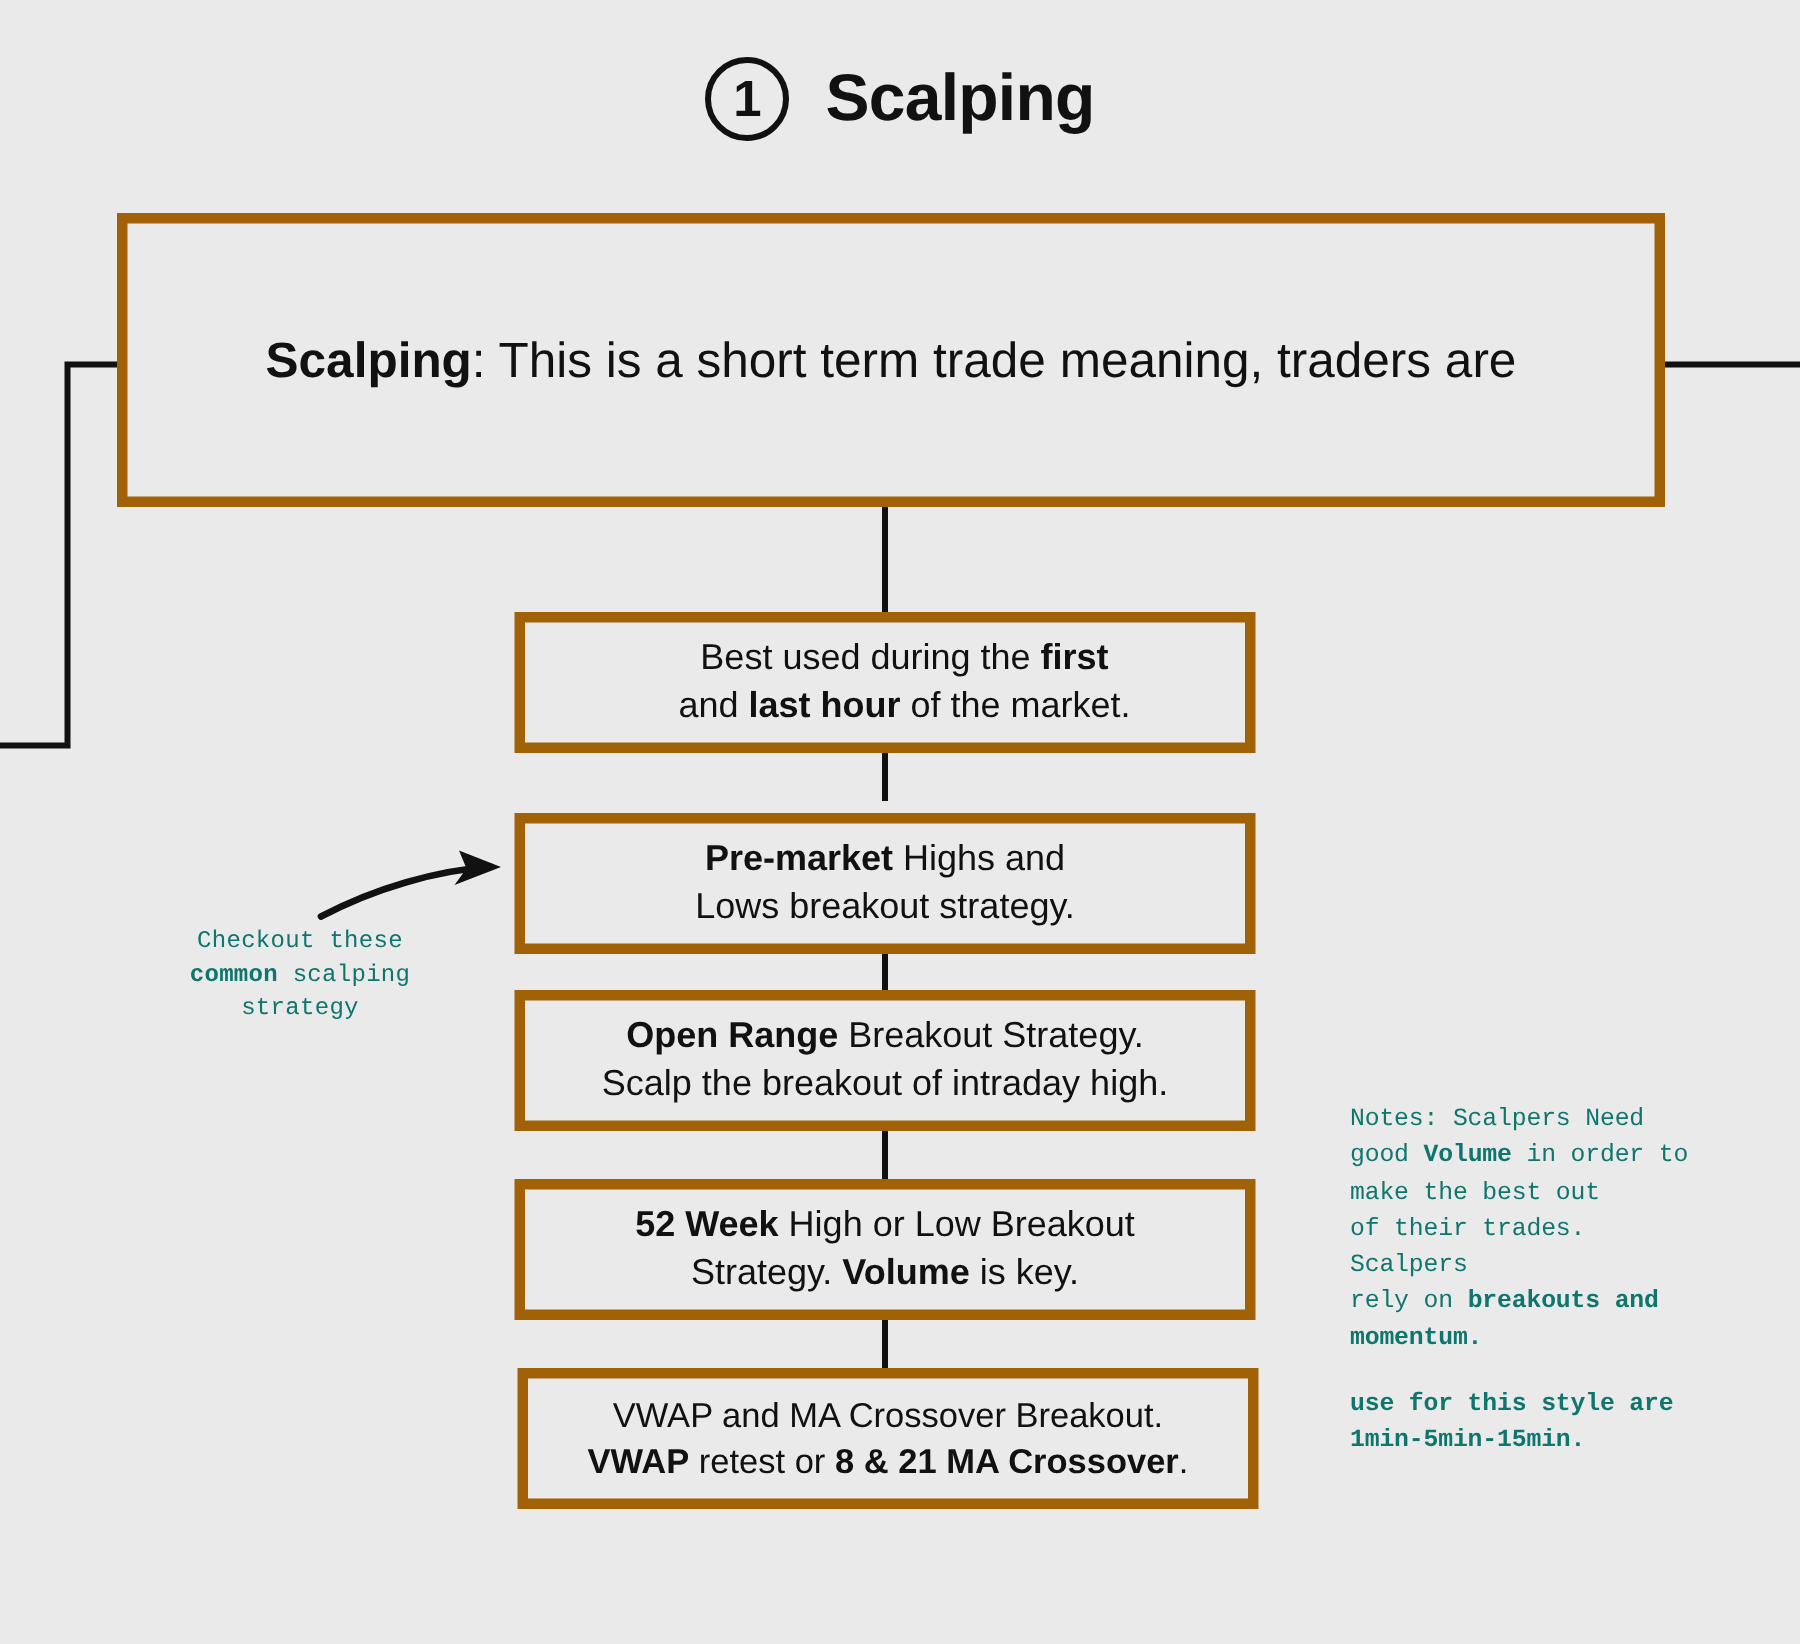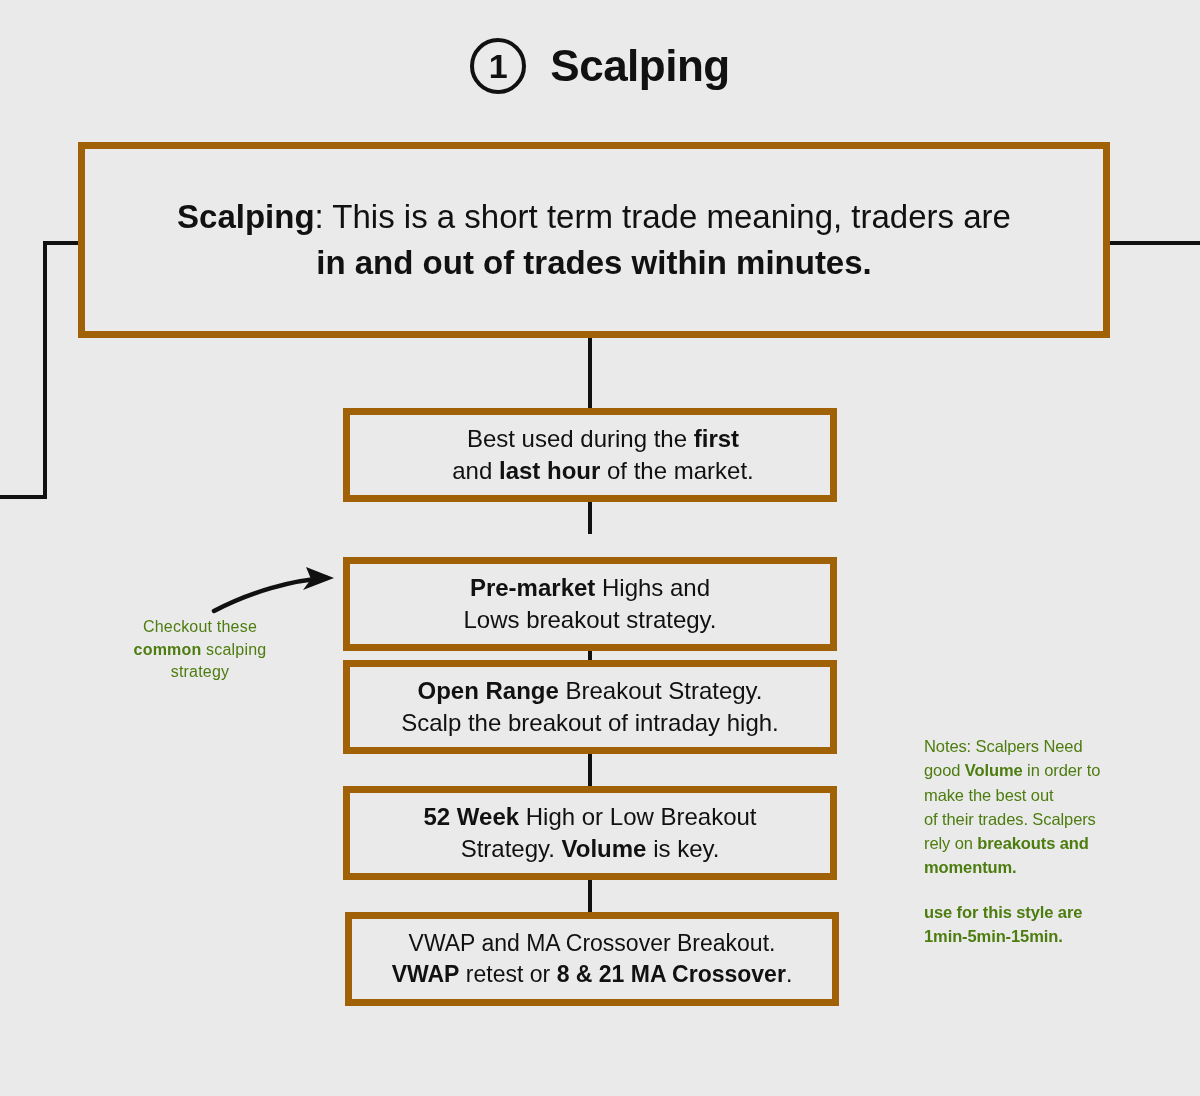--- a/index.html
+++ b/index.html
@@ -85,56 +85,56 @@
     width: 494px;
     padding: 0 10px;
   }
   .step .lines {
     font-size: 24px;
     line-height: 1.33;
   }
   .step .lines div { white-space: nowrap; }
 
   #step1 { top: 408px;  height: 94px; padding-left: 36px; }
-  #step2 { top: 557px;  height: 94px; }
+  #step2 { top: 542px;  height: 94px; }
   #step3 { top: 660px;  height: 94px; text-align: center; }
   #step4 { top: 786px;  height: 94px; align-items: center; }
   #step5 { top: 912px;  height: 94px; left: 345px; width: 494px; }
 
   #step5 .lines { font-size: 23px; }
 
   b, .b { font-weight: 700; }
 
   
   .wires {
     position: absolute;
     left: 0; top: 0;
     width: 1200px; height: 1096px;
     pointer-events: none;
   }
 
   
   .hand {
     position: absolute;
-    font-family: Liberation Sans, sans-serif;
-    color: #4d7c0f;
+    font-family: Liberation Mono, monospace;
+    color: #0f766e;
   }
 
   .callout {
     left: 104px;
     top: 616px;
     width: 192px;
     text-align: center;
     font-size: 16px;
     line-height: 1.42;
     letter-spacing: 0.2px;
   }
 
   .notes {
-    left: 924px;
+    left: 900px;
     top: 734px;
     width: 240px;
     font-size: 16.5px;
     line-height: 1.47;
     letter-spacing: -0.1px;
   }
   .notes p { margin: 0; }
   .notes .note-gap { height: 20px; }
   .notes .note2 { font-weight: 700; }
 </style>
@@ -164,21 +164,20 @@
   <div class="title-row">
     <div class="badge">1</div>
     <div class="title-text">Scalping</div>
   </div>
 
   <div class="box main-box">
     <div class="lines">
       <div class="l1">
         <b>Scalping</b><span>: This is a short term trade meaning, traders are</span>
       </div>
-      <div class="l2">in and out of trades within minutes.</div>
     </div>
   </div>
 
   <div class="box step" id="step1">
     <div class="lines">
       <div><span>Best used during the </span><b>first</b><span></span></div>
       <div><span>and </span><b>last hour</b><span> of the market.</span></div>
     </div>
   </div>
 

